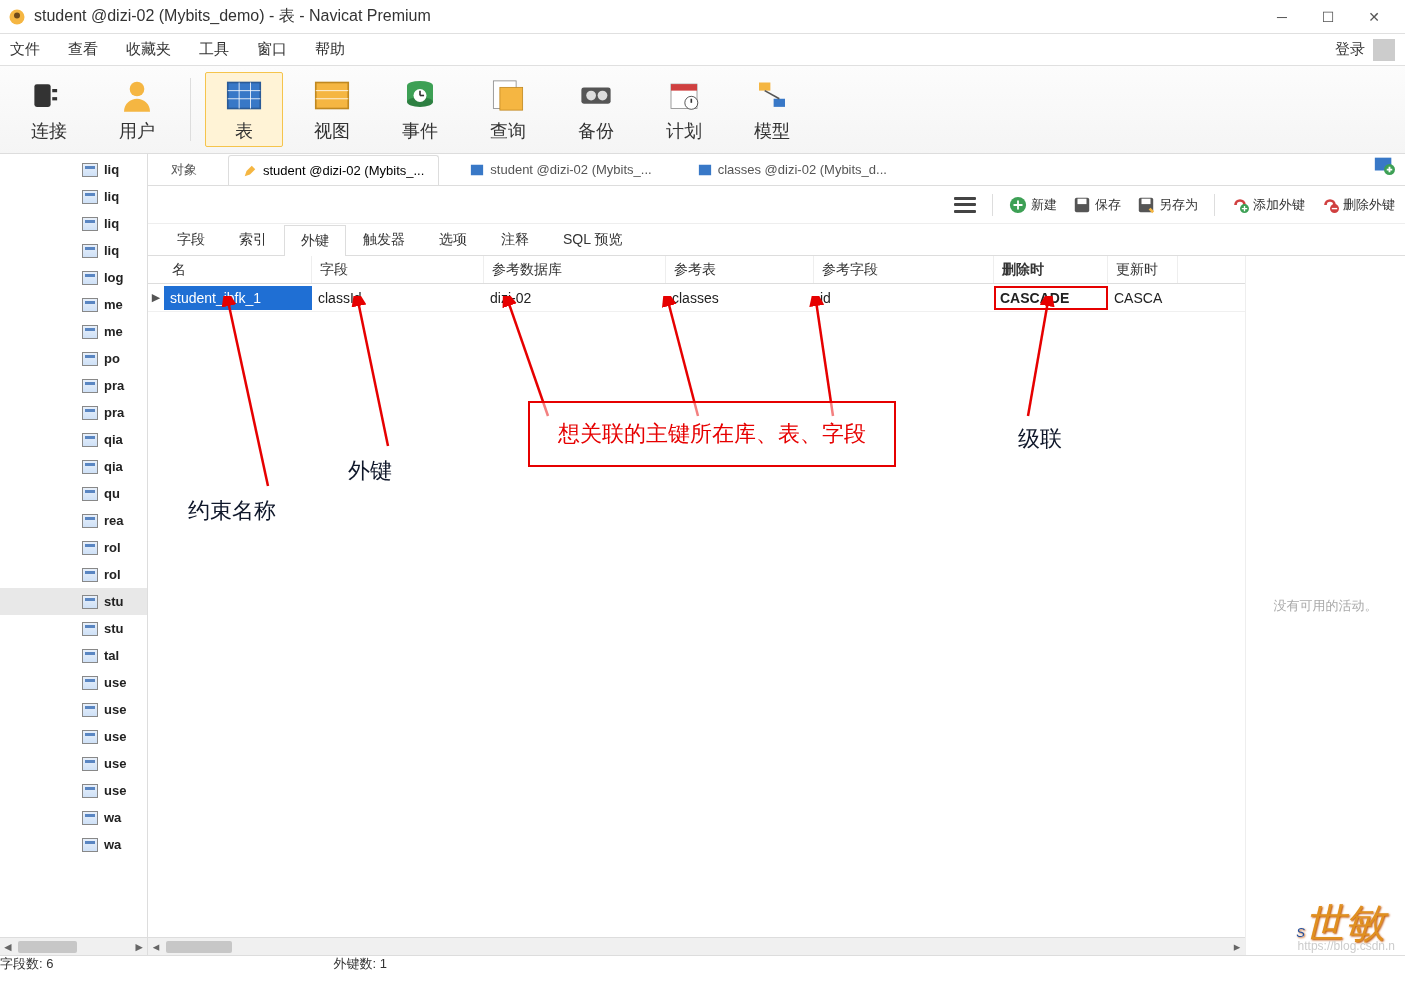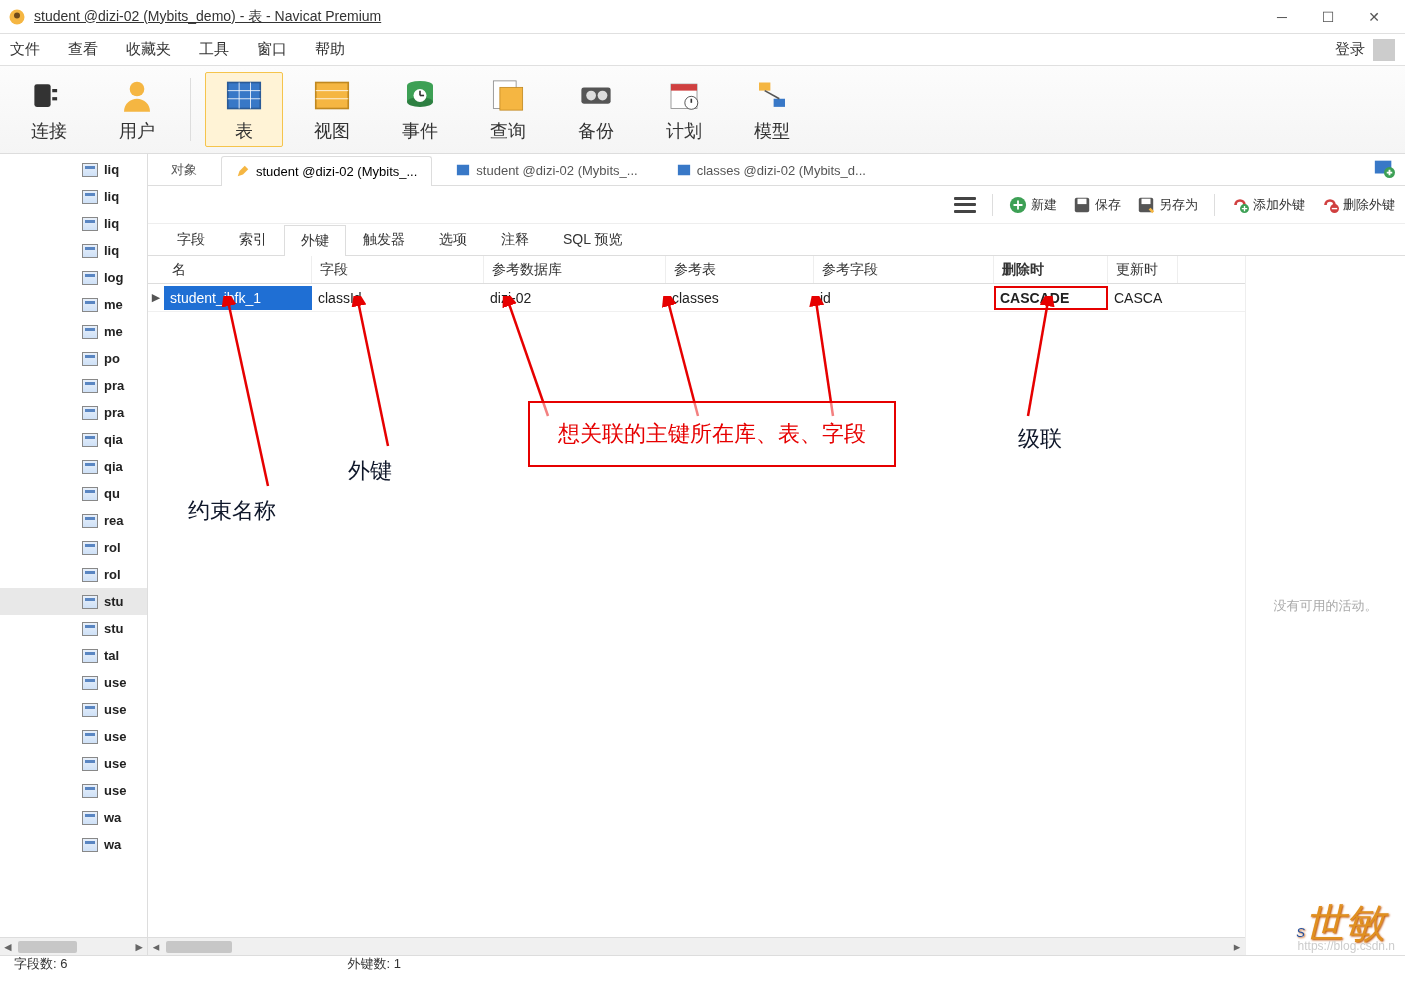--- a/index.html
+++ b/index.html
@@ -1,20 +1,20 @@
 <!DOCTYPE html>
 <html><head>
 <meta charset="utf-8">
 <style>
 * { box-sizing: border-box; margin: 0; padding: 0; font-family: "Microsoft YaHei", "Segoe UI", sans-serif; font-size: 13px; }
 body { background: #fff; width: 1405px; height: 981px; overflow: hidden; position: relative; }
 
 .titlebar { height: 34px; background: #fff; display: flex; align-items: center; padding: 0 8px; border-bottom: 1px solid #e0e0e0; }
 .titlebar .app-icon { width: 18px; height: 18px; margin-right: 8px; }
-.titlebar .title { flex: 1; color: #333; font-size: 14px; text-decoration: underline; }
+.titlebar .title { flex: 1; color: #333; font-size: 16px; }
 .win-controls { display: flex; gap: 0; }
 .win-btn { width: 46px; height: 30px; display: flex; align-items: center; justify-content: center; color: #555; font-size: 14px; }
 
 .menubar { height: 32px; display: flex; align-items: center; padding: 0 10px; gap: 28px; border-bottom: 1px solid #e0e0e0; }
 .menubar .menu { color: #333; font-size: 15px; cursor: default; }
 .menubar .right { margin-left: auto; display: flex; align-items: center; gap: 8px; }
 .avatar-box { width: 22px; height: 22px; background: #ccc; display: inline-block; }
 
 .toolbar { height: 88px; background: linear-gradient(#fcfcfc,#f5f5f5); border-bottom: 1px solid #ddd; display: flex; padding: 6px 10px; gap: 10px; }
 .tool-group { display: flex; flex-direction: column; align-items: center; justify-content: center; padding: 4px 18px; border-radius: 2px; }
@@ -29,21 +29,21 @@
 .tree { flex: 1; overflow-y: auto; overflow-x: hidden; padding-top: 2px; }
 .tree-item { height: 27px; display: flex; align-items: center; padding-left: 82px; cursor: default; white-space: nowrap; color:#222; }
 .tree-item.selected { background: #e8e8e8; }
 .tree-icon { width: 16px; height: 14px; margin-right: 6px; flex-shrink:0; border:1px solid #888; background:linear-gradient(#e8f0fa,#cfe1f7); position:relative; }
 .tree-icon::before { content:""; position:absolute; left:2px; right:2px; top:2px; height:3px; background:#5a86c2; }
 .sb-scroll { height: 18px; border-top: 1px solid #ddd; display: flex; align-items: center; background: #f0f0f0; }
 .sb-thumb { width:40%; height:12px; background:#c7c7c7; margin-left:2px; border-radius:2px; }
 .sb-arrow { width:16px; text-align:center; color:#666; }
 
 .main { flex: 1; display: flex; flex-direction: column; overflow:hidden; }
-.tabs { height: 32px; display: flex; align-items: center; border-bottom: 1px solid #ddd; padding-left: 8px; gap: 9px; }
+.tabs { height: 32px; display: flex; align-items: flex-start; border-bottom: 1px solid #ddd; padding-left: 8px; gap: 16px; }
 .tab { height: 30px; padding: 0 14px; display: flex; align-items: center; gap: 6px; border: 1px solid transparent; border-bottom: none; border-top-left-radius: 3px; border-top-right-radius: 3px; color: #555; font-size: 14px; max-width: 280px; white-space: nowrap; overflow: hidden; }
 .tab.active { background: #fff; border-color: #ddd; color: #000; position: relative; top: 1px; }
 .tab .tab-ic { width: 14px; height: 14px; flex-shrink:0; }
 .tabs .spacer { flex:1; }
 .tab-add { width:22px;height:22px; margin: 0 10px 4px 0; }
 
 .action-bar { height: 38px; display: flex; align-items: center; padding: 0 10px; gap: 16px; border-bottom: 1px solid #eee; justify-content: flex-end; }
 .hamburger { width:22px;height:20px; display:flex;flex-direction:column;justify-content:space-between; padding:2px 0;}
 .hamburger span{height:3px;background:#444;border-radius:1px;}
 .act { display: flex; align-items: center; gap: 4px; color: #333; font-size: 14px; font-weight: 500;}
@@ -71,21 +71,21 @@
 .col-del { width: 114px; font-weight: bold; }
 .col-upd { width: 70px; }
 
 .annot { position: absolute; color: #0f172a; font-size: 22px; pointer-events:none; }
 .anno-box { position:absolute; border:2px solid #e60000; color:#e60000; font-size:22px; padding: 16px 28px; pointer-events:none; background: rgba(255,255,255,0.5);}
 svg.arrow { position: absolute; pointer-events: none; }
 
 .right-pane { width: 160px; border-left: 1px solid #eee; display:flex; align-items:center; justify-content:center; color:#aaa; font-size:15px; padding:0 8px; text-align:center;}
 .inner-split { display:flex; flex:1; overflow:hidden;}
 
-.statusbar { height: 16px; border-top: 1px solid #ddd; display: flex; align-items: center; padding: 0 14px; font-size: 13px; color: #333; }
+.statusbar { height: 16px; border-top: 1px solid #ddd; display: flex; align-items: center; padding: 0 0; font-size: 13px; color: #333; }
 .statusbar .s-item { margin-right: 280px; }
 .watermark-url { position:absolute; right:10px; bottom:28px; color:#ccc; font-size:12px;}
 .logo-watermark { position:absolute; right:20px; bottom:30px; font-size:40px; font-weight:normal; color:#e09020; font-style:italic; text-shadow:1px 1px 2px #c05000; pointer-events:none;}
 .logo-watermark .s { color:#2050a0; }
 
 .bottom-hscroll { height:18px; border-top:1px solid #ddd; background:#f0f0f0; display:flex; align-items:center;}
 .bottom-hscroll .bt-thumb{ width:6%; height:12px; background:#c7c7c7; margin-left:2px; border-radius:2px;}
 </style>
 </head>
 <body>

